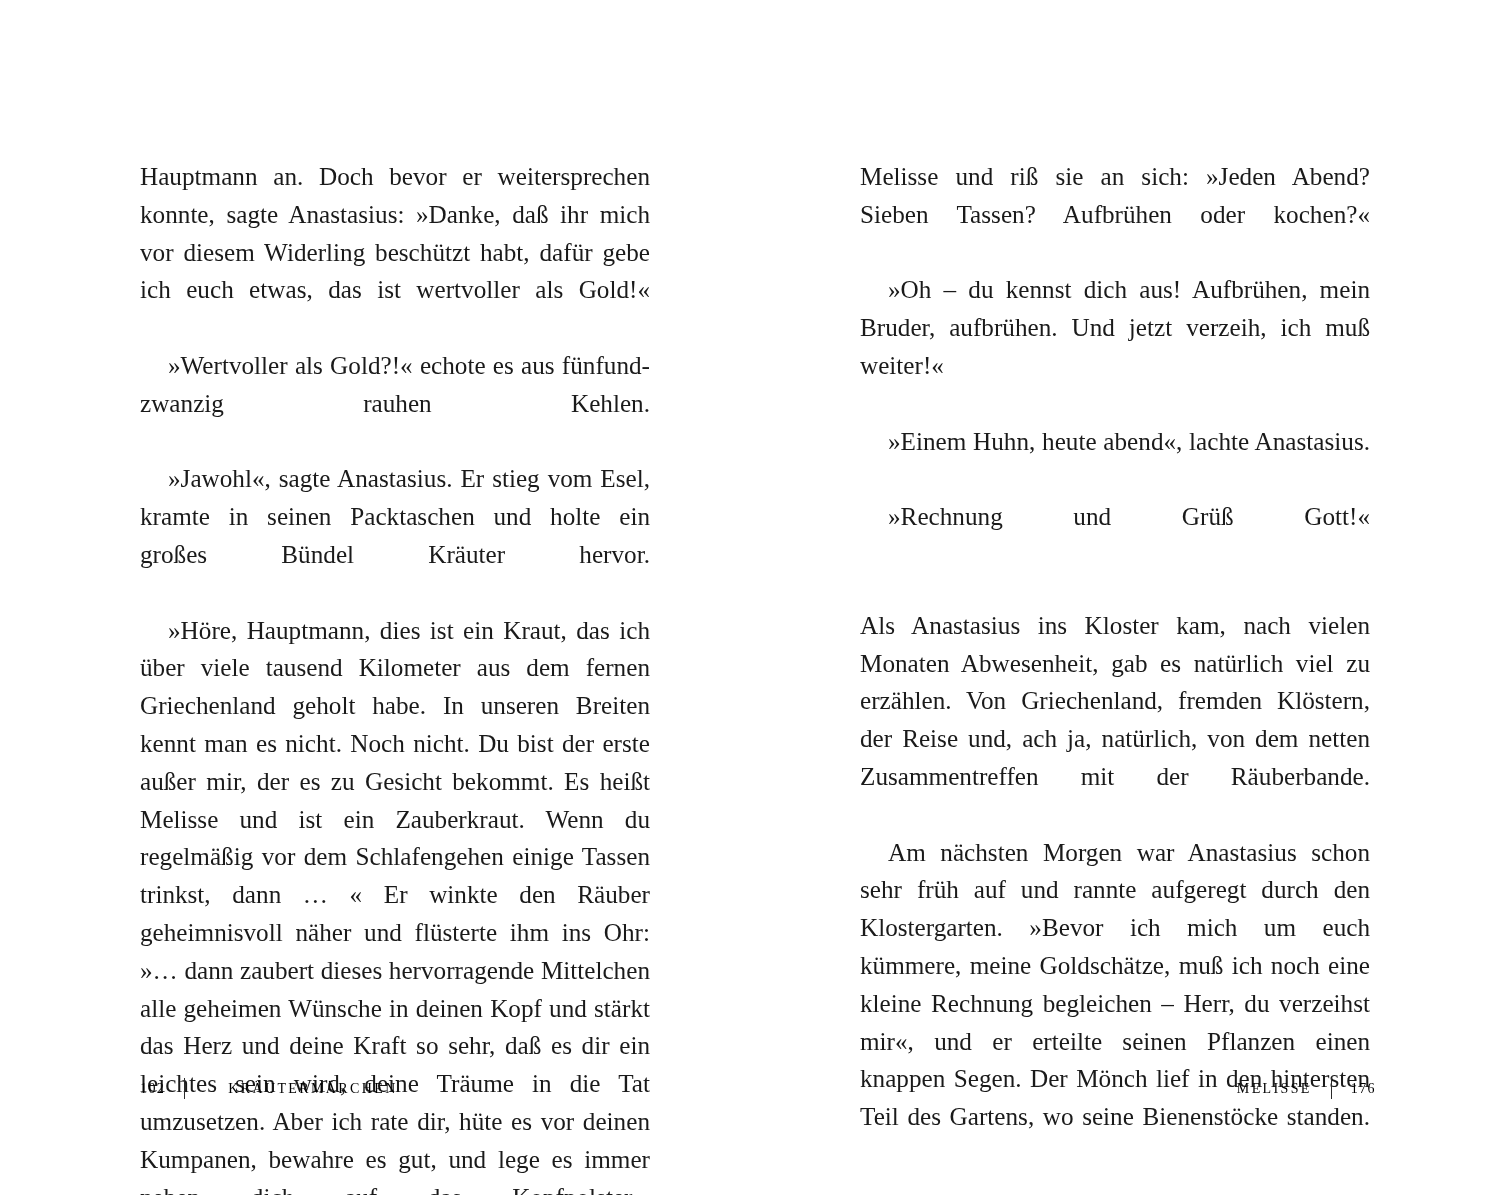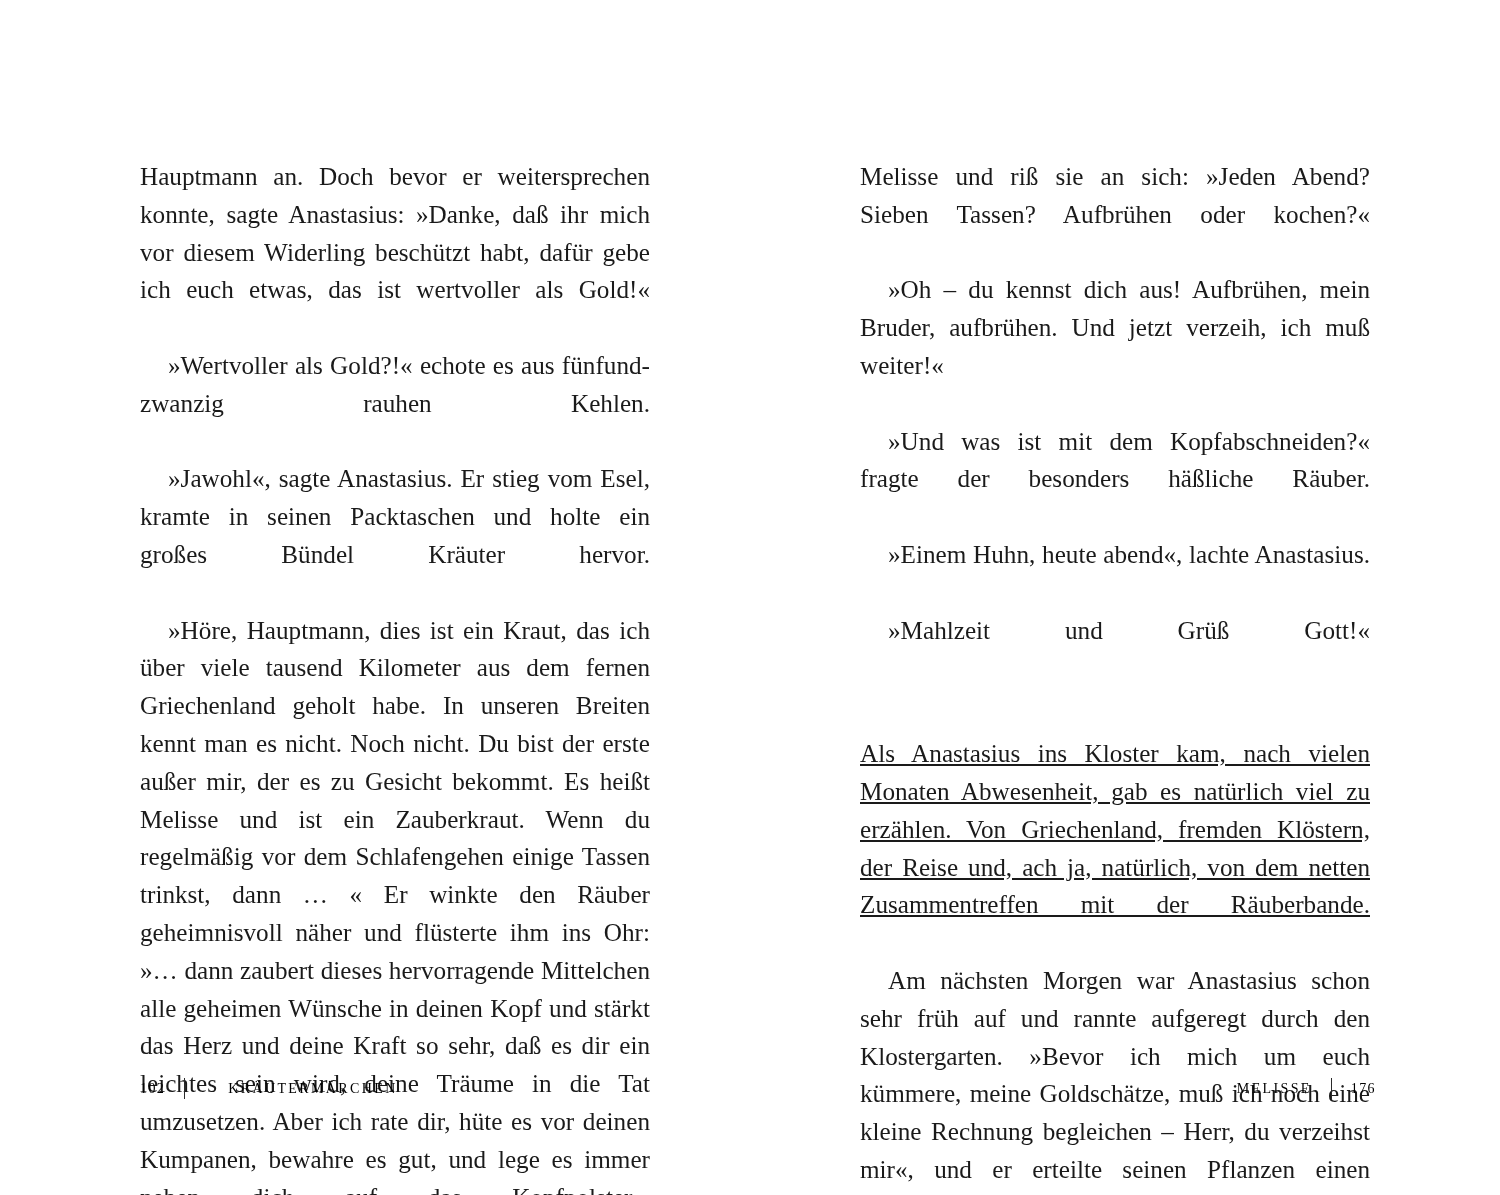--- a/index.html
+++ b/index.html
@@ -44,22 +44,21 @@
 
   .textblock p {
     margin: 0;
     text-indent: 28px;
   }
   .textblock p.noindent {
     text-indent: 0;
   }
   
   .textblock p.section-gap {
-    margin-top: 48px;
-    text-decoration: underline;
+    margin-top: 33px;
   }
   
   .textblock p.continued {
     text-indent: 0;
   }
   
   .textblock p::after {
     content: "";
     display: inline-block;
     width: 100%;
@@ -117,23 +116,22 @@
   <div class="folio folio-left">
     <span class="num">102</span>
     <span class="rule"></span>
     <span class="chapter">KRÄUTERMÄRCHEN</span>
   </div>
 
   <div class="page page-right">
     <div class="textblock">
       <p class="continued">Melisse und riß sie an sich: »Jeden Abend? Sieben Tassen? Aufbrühen oder kochen?«</p>
       <p>»Oh – du kennst dich aus! Aufbrühen, mein Bruder, aufbrühen. Und jetzt verzeih, ich muß wei­ter!«</p>
-      <p>»Und was ist mit dem Kopfabschneiden?« frag­te der besonders häßliche Räuber.</p>
       <p>»Einem Huhn, heute abend«, lachte Anastasius.</p>
-      <p>»Mahlzeit und Grüß Gott!«</p>
+      <p>»Rechnung und Grüß Gott!«</p>
       <p class="noindent section-gap">Als Anastasius ins Kloster kam, nach vielen Mona­ten Abwesenheit, gab es natürlich viel zu erzählen. Von Griechenland, fremden Klöstern, der Reise und, ach ja, natürlich, von dem netten Zusammentreffen mit der Räuberbande.</p>
       <p>Am nächsten Morgen war Anastasius schon sehr früh auf und rannte aufgeregt durch den Kloster­garten. »Bevor ich mich um euch kümmere, meine Goldschätze, muß ich noch eine kleine Rechnung begleichen – Herr, du verzeihst mir«, und er erteil­te seinen Pflanzen einen knappen Segen. Der Mönch lief in den hintersten Teil des Gartens, wo seine Bienenstöcke standen.</p>
     </div>
   </div>
 
   <div class="folio folio-right">
     <span class="chapter">MELISSE</span>
     <span class="rule"></span>
     <span class="num">176</span>
   </div>

